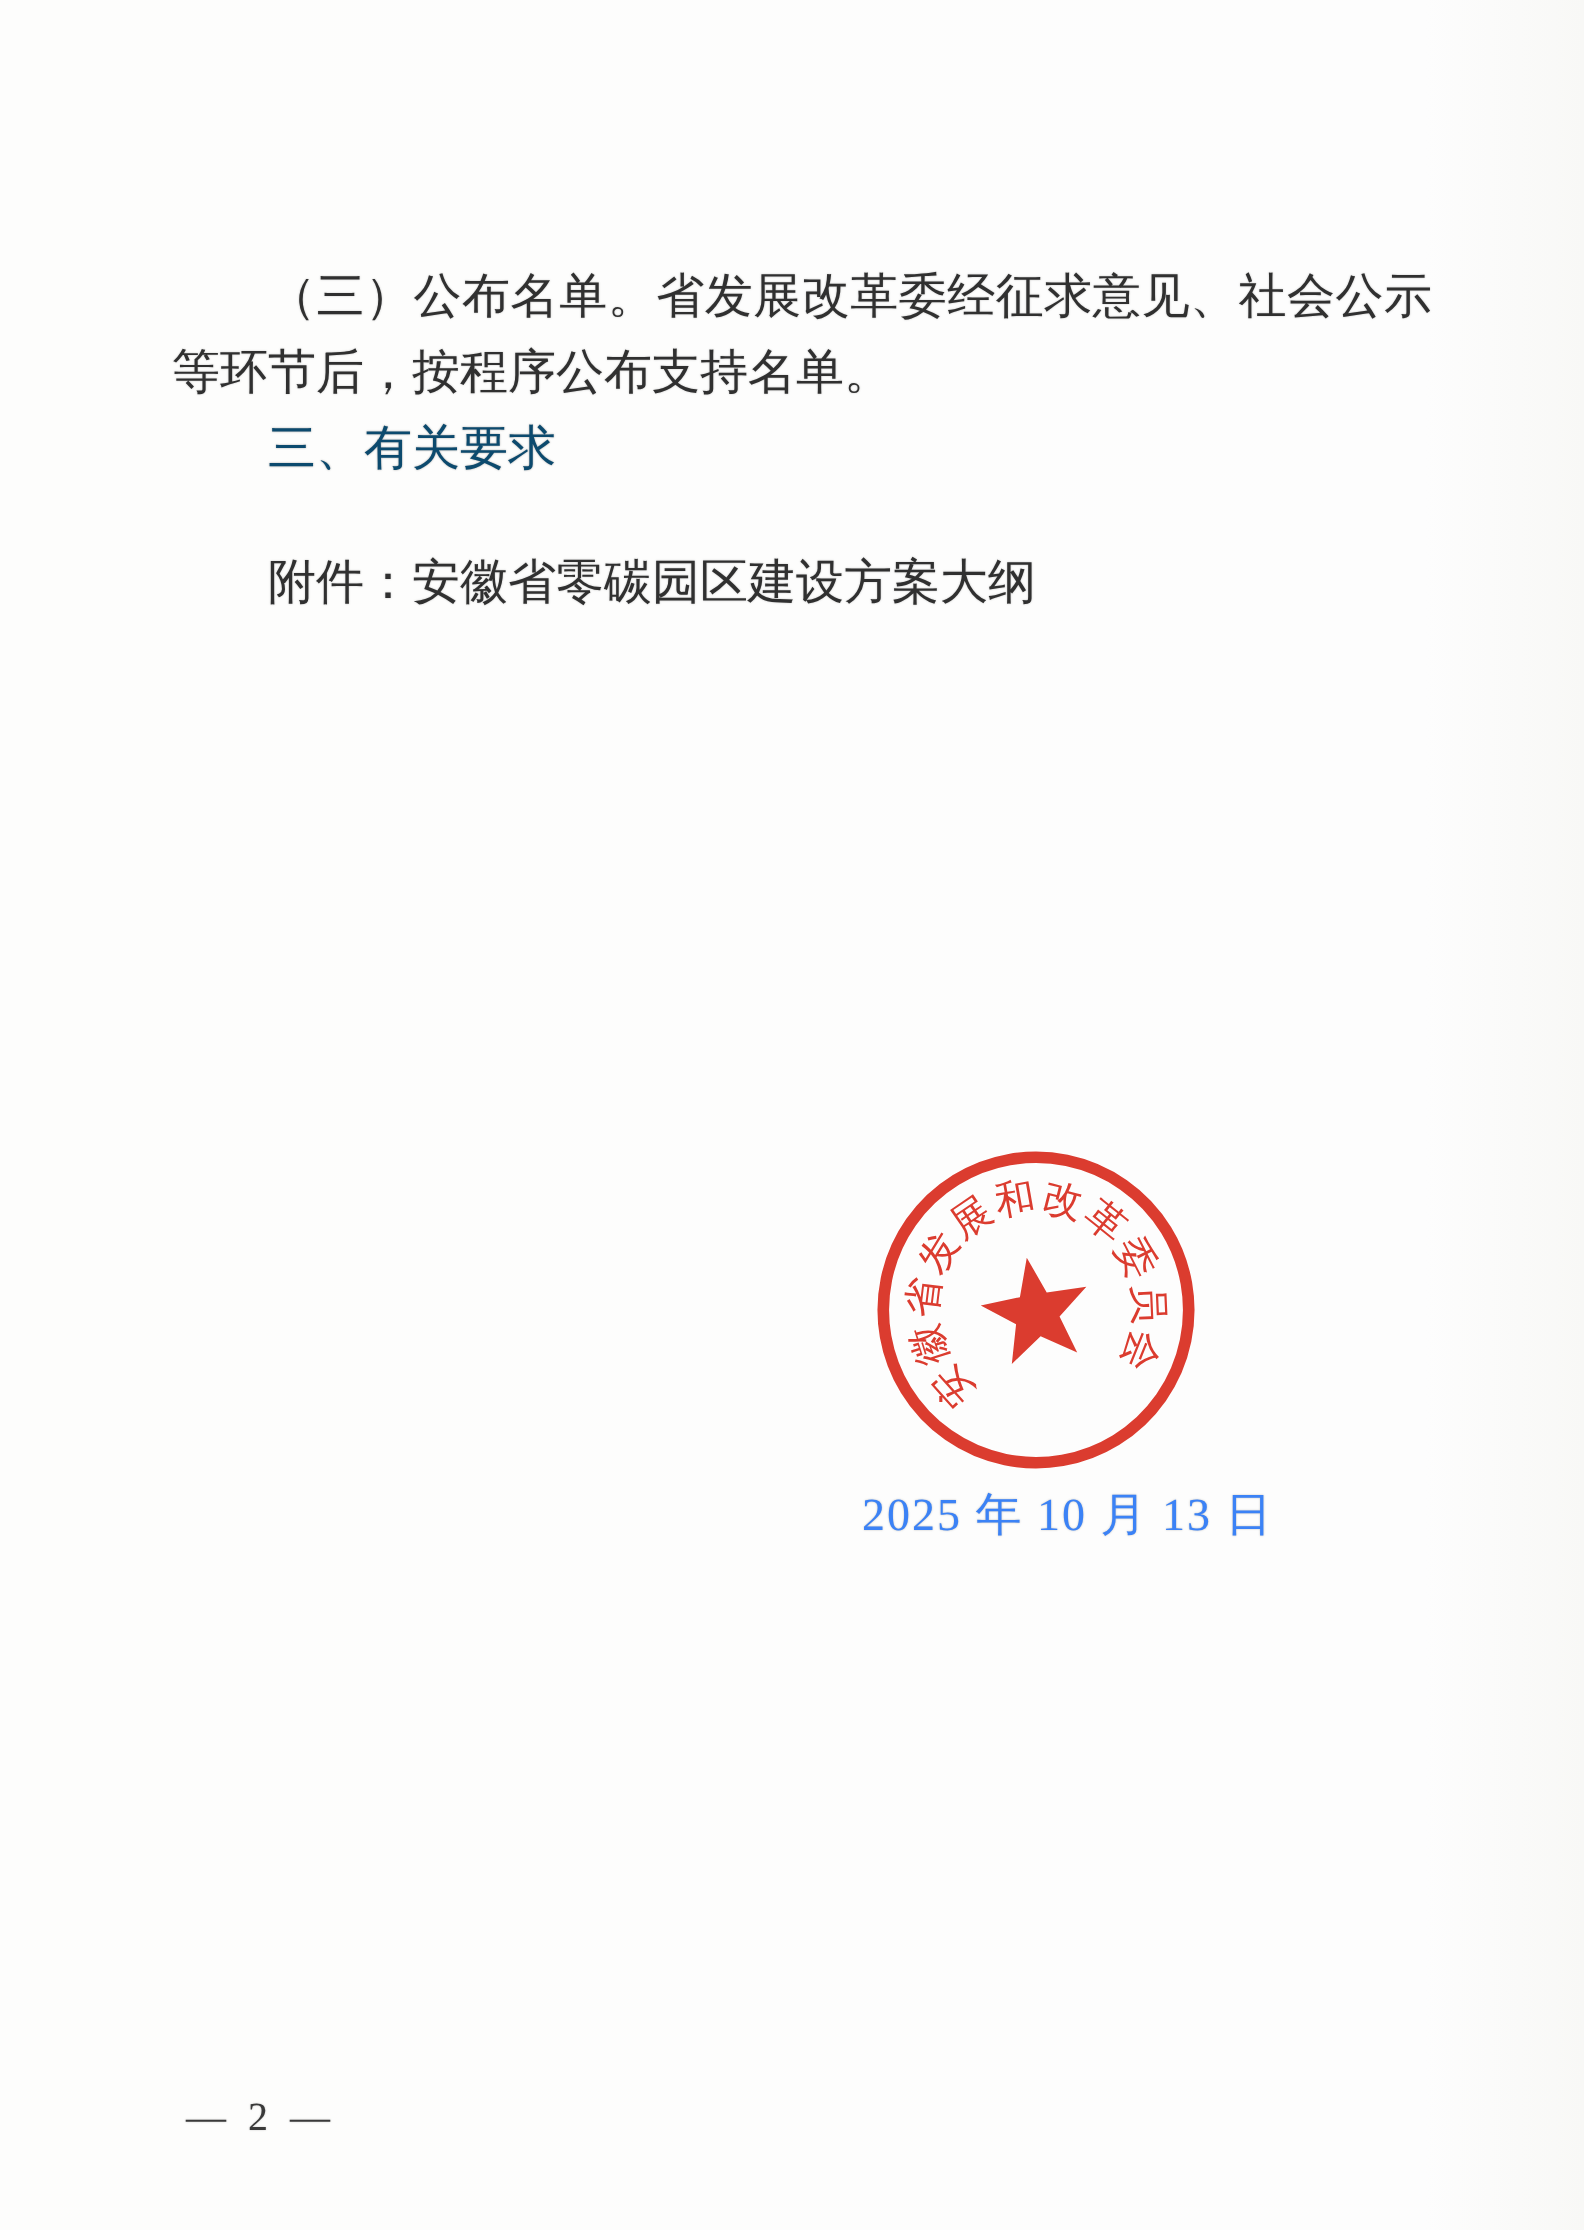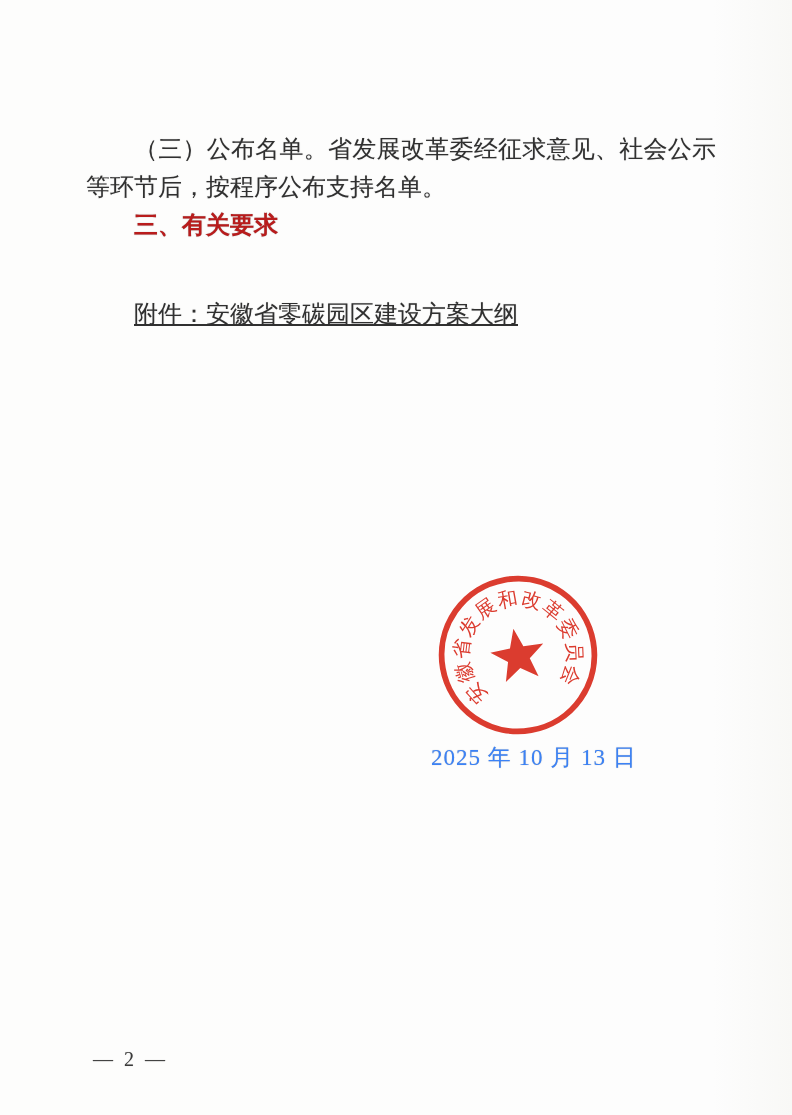--- a/index.html
+++ b/index.html
@@ -30,27 +30,26 @@
     text-justify: inter-character;
     word-break: break-all;
     text-shadow: 0 0 1px rgba(70,70,70,0.35);
   }
   .body-text p {
     margin: 0;
     text-indent: 2em;
   }
   .body-text p.heading {
     font-family: "Liberation Sans", "DejaVu Sans", sans-serif;
-    font-weight: 700;
-    color: #b91c1c;
+    font-weight: 400;
+    color: #0c4a6e;
     text-shadow: 0 0 1px rgba(40,40,40,0.45);
   }
   .body-text p.attachment {
-    margin-top: 52px;
-    text-decoration: underline;
+    margin-top: 30px;
   }
   .seal-wrap {
     position: absolute;
     left: 435px;
     top: 572px;
     width: 166px;
     height: 166px;
     transform: rotate(-10deg);
     opacity: 0.92;
     z-index: 1;

